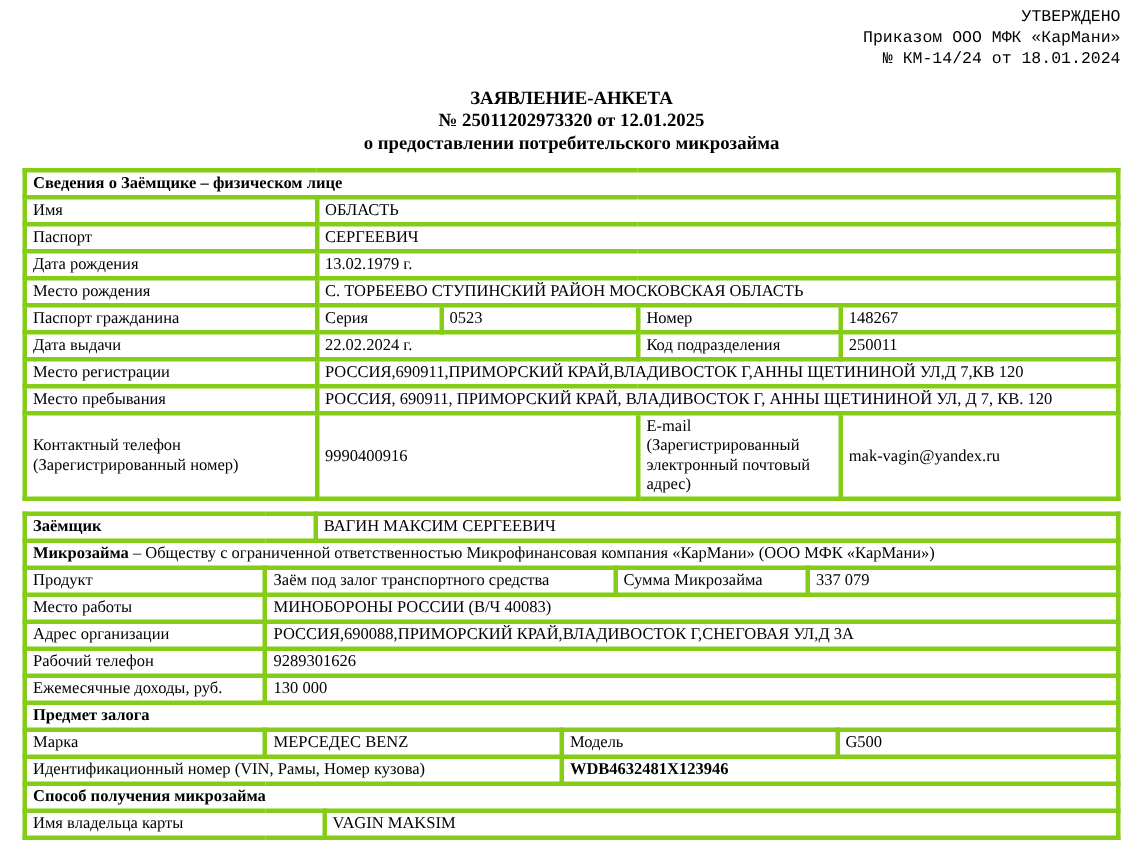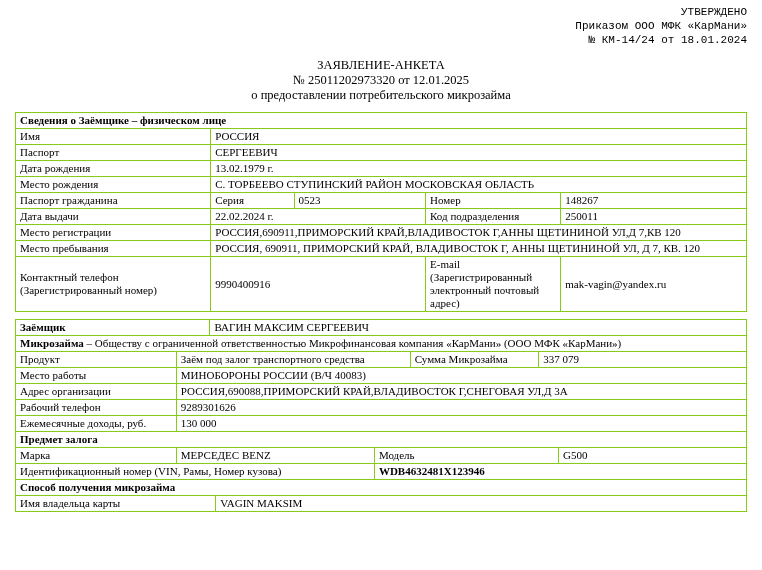--- a/index.html
+++ b/index.html
@@ -21,32 +21,32 @@
     width: 240px;
     margin-left: auto;
     margin-right: 0;
     text-align: right;
     font-size: 11px;
     line-height: 14px;
     font-family: Liberation Mono, monospace;
   }
   .doc-title {
     text-align: center;
-    font-weight: normal;
+    font-weight: bold;
     font-size: 12.5px;
     line-height: 15px;
     margin-top: 11px;
   }
   table.form {
     width: 732px;
     border-collapse: collapse;
     table-layout: fixed;
   }
   table.form td {
-    border: 1px solid #84cc16;
+    border: 3px solid #84cc16;
     font-size: 11px;
     line-height: 13px;
     padding: 1px 4px;
     vertical-align: middle;
     overflow: hidden;
     word-wrap: break-word;
   }
   #borrower-table { margin-top: 9px; }
   #loan-table { margin-top: 7px; }
   .b { font-weight: bold; }
@@ -75,21 +75,21 @@
         <col style="width:18.0%">
         <col style="width:18.5%">
         <col style="width:25.4%">
     </colgroup>
     <tbody>
         <tr>
       <td colspan="5" class="b">Сведения о Заёмщике – физическом лице</td>
     </tr>
     <tr>
       <td>Имя</td>
-      <td colspan="4">РОССИЯ</td>
+      <td colspan="4">ОБЛАСТЬ</td>
     </tr>
     <tr>
       <td>Паспорт</td>
       <td colspan="4">СЕРГЕЕВИЧ</td>
     </tr>
     <tr>
       <td>Дата рождения</td>
       <td colspan="4">13.02.1979 г.</td>
     </tr>
     <tr>

